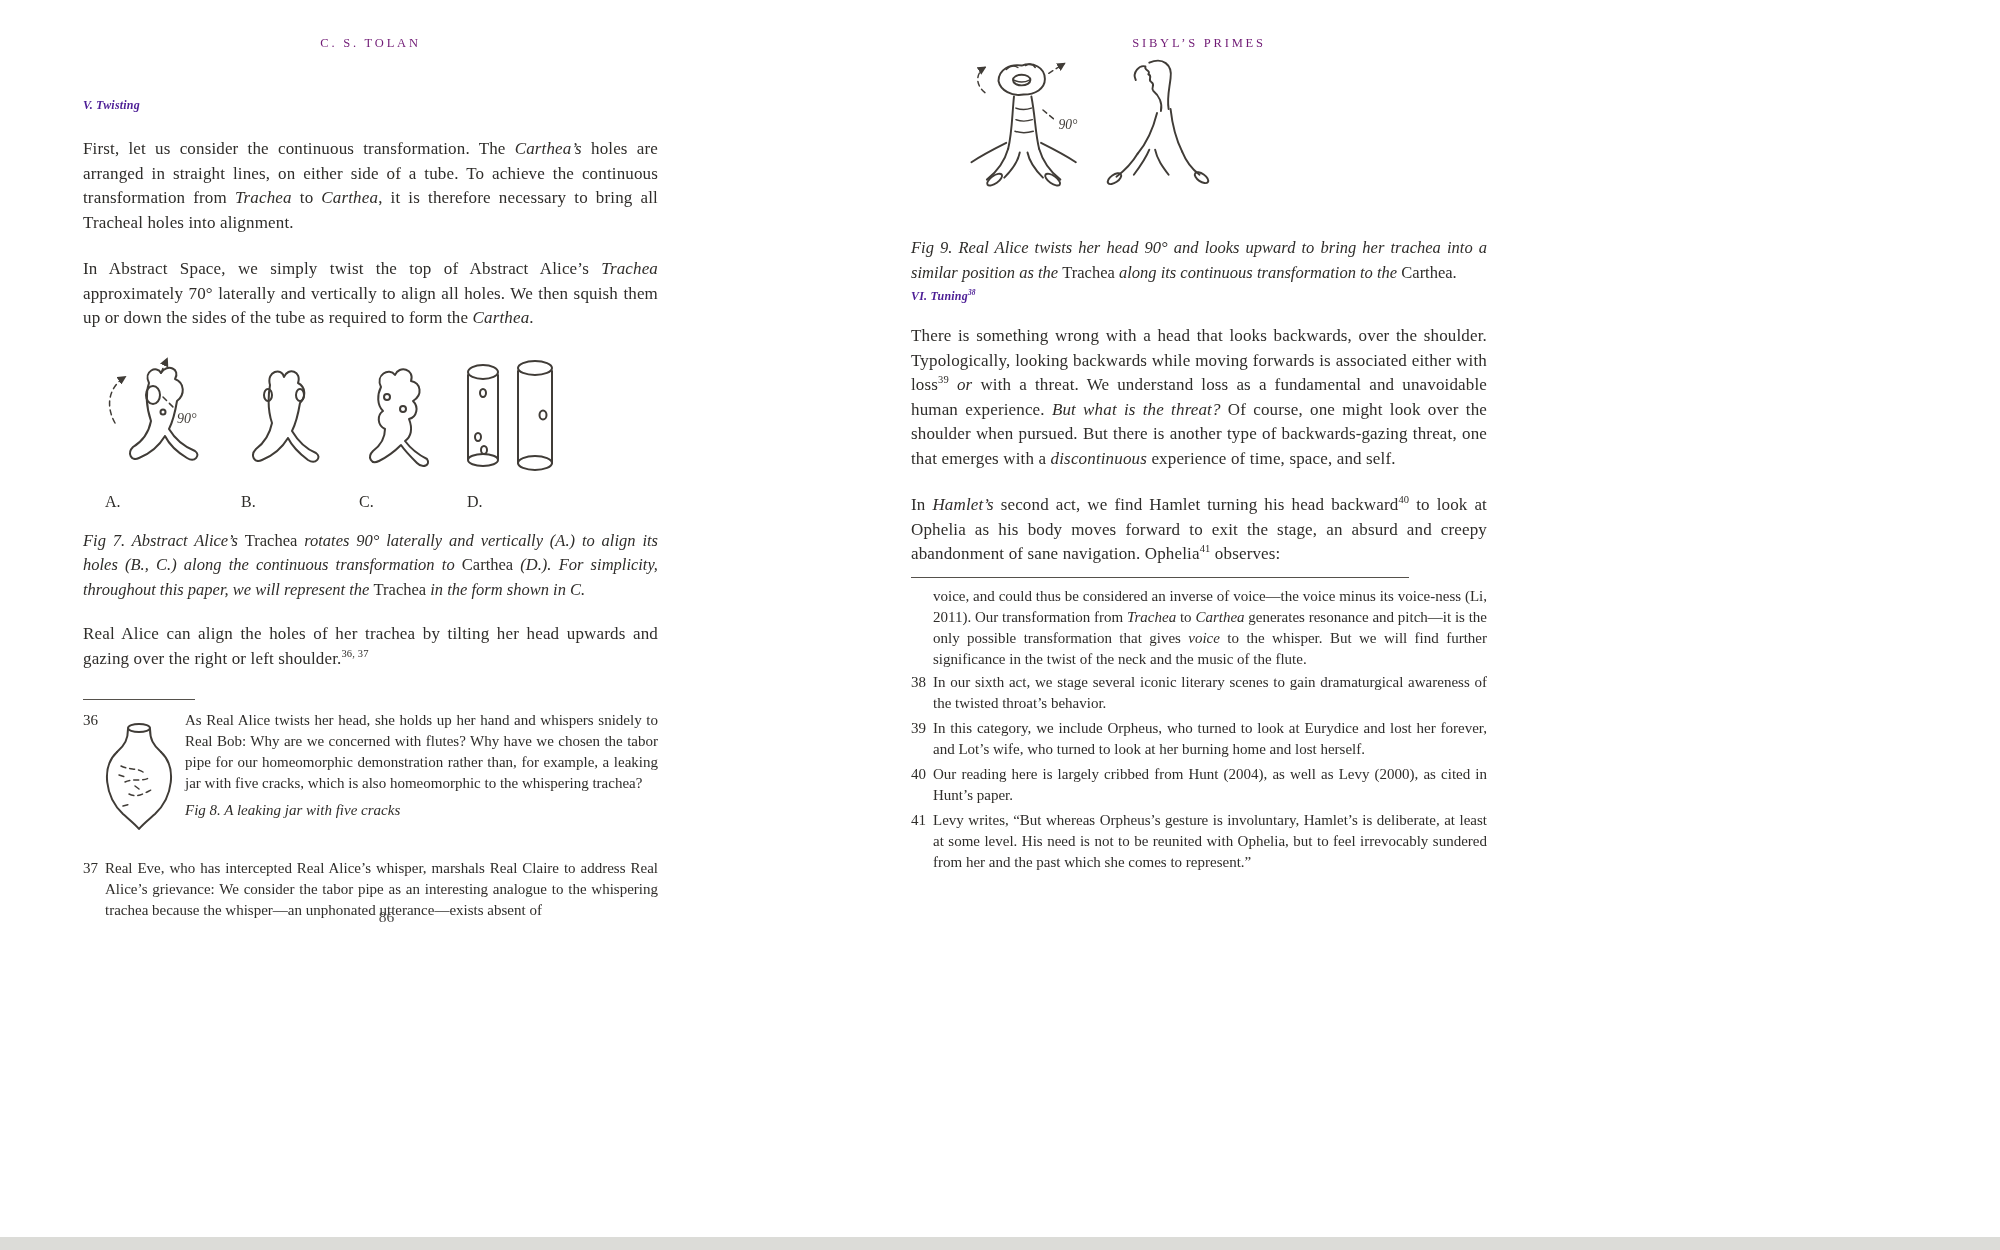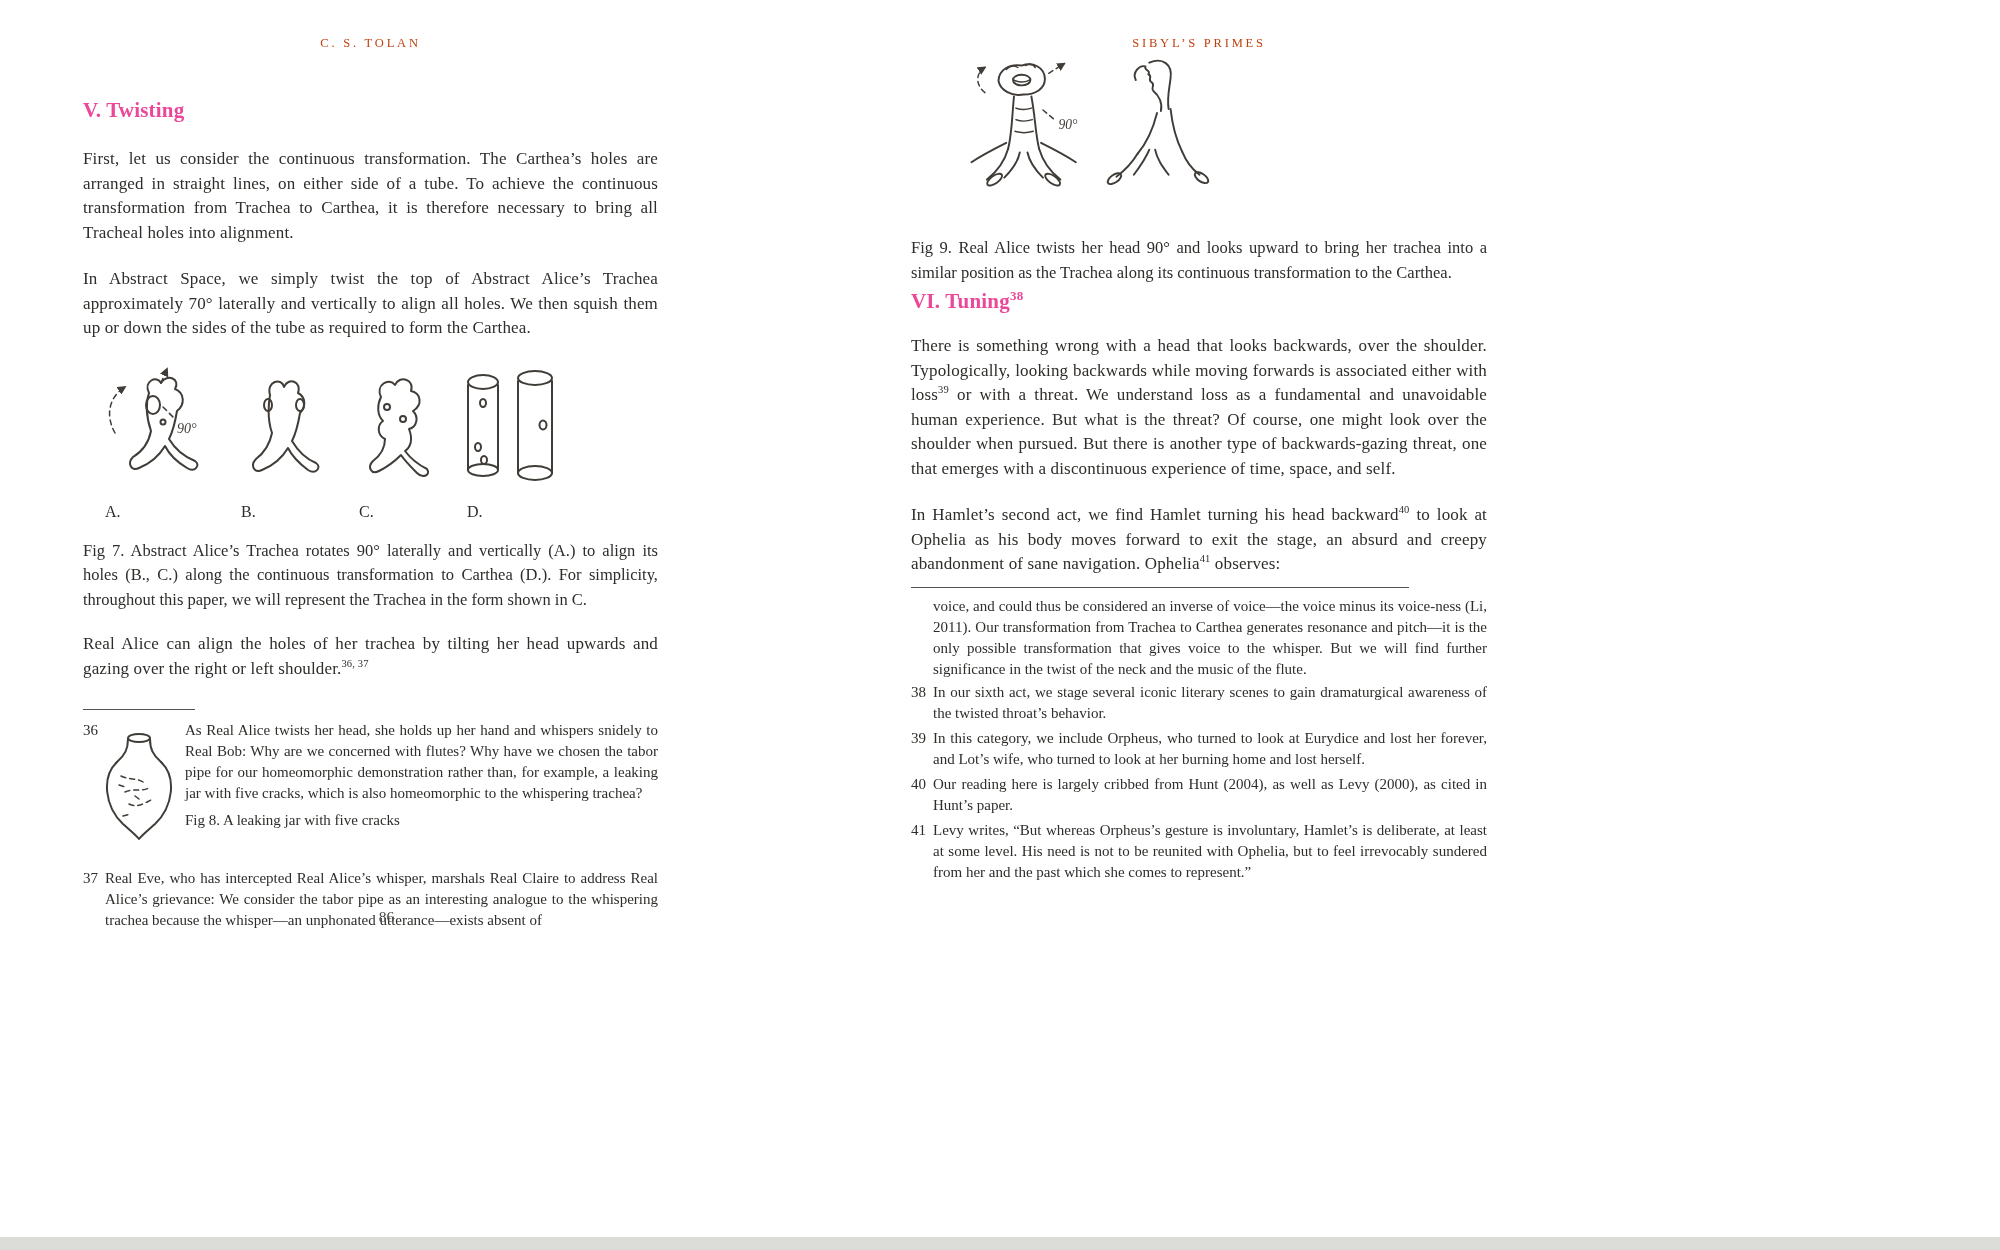--- a/index.html
+++ b/index.html
@@ -10,39 +10,39 @@
     font-family: "Liberation Serif", serif; color: #2f2d2a;
   }
   p, h2, div { margin: 0; }
   .page { position: absolute; top: 0; height: 1250px; }
   #left-page  { left: 83px;  width: 575px; }
   #right-page { left: 911px; width: 576px; }
 
   .running-header {
     position: absolute; top: 36px; left: 0; width: 100%;
     text-align: center; font-size: 12.5px; letter-spacing: 2.8px;
-    color: #c2410c;
+    color: #701a75;
   }
   .main-flow { position: absolute; left: 0; width: 100%; }
   #left-page .main-flow  { top: 98px; }
   #right-page .main-flow { top: 52px; }
 
   .section-heading {
-    font-size: 21px; font-weight: bold; color: #ec4899;
-    letter-spacing: 0.2px; margin-bottom: 24px;
+    font-size: 12px; font-weight: bold; color: #4c1d95;
+    letter-spacing: 0.2px; margin-bottom: 24px; font-style: italic;
   }
   .body-text {
     font-size: 17px; line-height: 24.5px; text-align: justify;
     letter-spacing: 0.15px; margin-bottom: 22px;
   }
   .caption {
     font-size: 16.5px; line-height: 24.5px; text-align: justify;
     margin-bottom: 20px;
   }
-  .it { }
+  .it { font-style: italic; }
   sup { font-size: 0.62em; vertical-align: super; line-height: 0; }
 
   .fig7-block { position: relative; height: 172px; margin: -4px 0 8px 0; }
   .fig7-block svg { position: absolute; left: 8px; top: 0; }
   .fig-label { position: absolute; top: 144px; font-size: 16px; color: #2f2d2a; }
   .fig9-block { position: relative; height: 178px; margin-bottom: 6px; }
   .fig9-block svg { position: absolute; left: 15px; top: 0; }
 
   .divider { border-top: 1.2px solid #55514c; margin-bottom: 10px; }
   .divider-short { width: 112px; }

